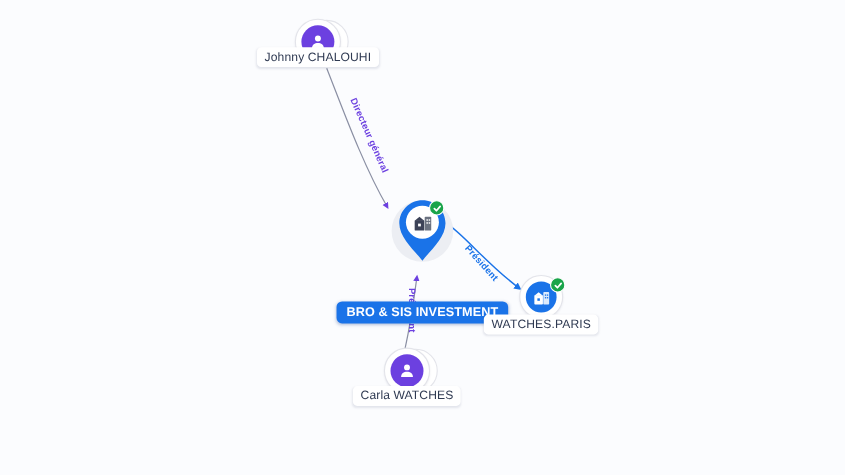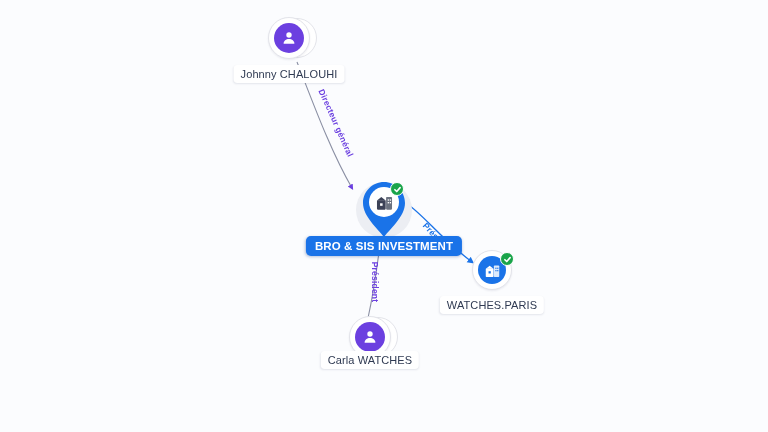--- a/index.html
+++ b/index.html
@@ -151,20 +151,21 @@
     letter-spacing: 0.1px;
   }
   .node-label.primary {
     background: #1a73e8;
     color: #ffffff;
     font-weight: 700;
     font-size: 11.5px;
     padding: 3px 9px;
     border-radius: 5px;
     box-shadow: 0 1px 3px rgba(20,60,140,0.30);
+    margin-top: 38px;
   }
 
   
   .edge-label {
     position: absolute;
     white-space: nowrap;
     font-size: 8.5px;
     font-weight: 600;
     letter-spacing: 0.2px;
     transform-origin: 50% 50%;
@@ -209,21 +210,21 @@
     <div class="person-stack s1"></div>
     <div class="person-main">
       <div class="avatar-circle">
         <svg width="18" height="18" viewBox="0 0 24 24" fill="#ffffff">
           <circle cx="12" cy="8" r="3.6"></circle>
           <path d="M4.8 19.5c0-3.8 3.3-6.1 7.2-6.1s7.2 2.3 7.2 6.1z"></path>
         </svg>
       </div>
     </div>
   </div>
-  <div class="node-label" style="left:289px; top:65px;">Johnny CHALOUHI</div>
+  <div class="node-label" style="left:289px; top:43px;">Johnny CHALOUHI</div>
 
   <div class="node" style="left:384px; top:212px;">
     <div class="pin-halo"></div>
     <div class="pin-wrap">
       <svg width="48" height="60" viewBox="0 0 48 60">
         <path d="M24 2 C12.4 2 3 11.4 3 23 C3 36.5 18 49 24 57 C30 49 45 36.5 45 23 C45 11.4 35.6 2 24 2 Z" fill="#1a73e8"></path>
         <circle cx="24" cy="22" r="15" fill="#ffffff"></circle>
       </svg>
       <div class="pin-inner-icon">
         <svg width="19" height="19" viewBox="0 0 24 24">
@@ -260,21 +261,21 @@
           <rect x="18.6" y="11.4" width="1.7" height="1.7" fill="#1a73e8"></rect>
         </svg>
       </div>
     </div>
     <div class="badge-check" style="left:8px; top:-18px;">
       <svg width="9" height="9" viewBox="0 0 24 24" fill="none" stroke="#ffffff" stroke-width="4.2" stroke-linecap="round" stroke-linejoin="round">
         <path d="M5 12.5 L10 17.5 L19 7"></path>
       </svg>
     </div>
   </div>
-  <div class="node-label" style="left:492px; top:296px;">WATCHES.PARIS</div>
+  <div class="node-label" style="left:492px; top:286px;">WATCHES.PARIS</div>
 
   <div class="node" style="left:370px; top:337px;">
     <div class="person-stack s3"></div>
     <div class="person-stack s2"></div>
     <div class="person-stack s1"></div>
     <div class="person-main">
       <div class="avatar-circle">
         <svg width="18" height="18" viewBox="0 0 24 24" fill="#ffffff">
           <circle cx="12" cy="8" r="3.6"></circle>
           <path d="M4.8 19.5c0-3.8 3.3-6.1 7.2-6.1s7.2 2.3 7.2 6.1z"></path>

